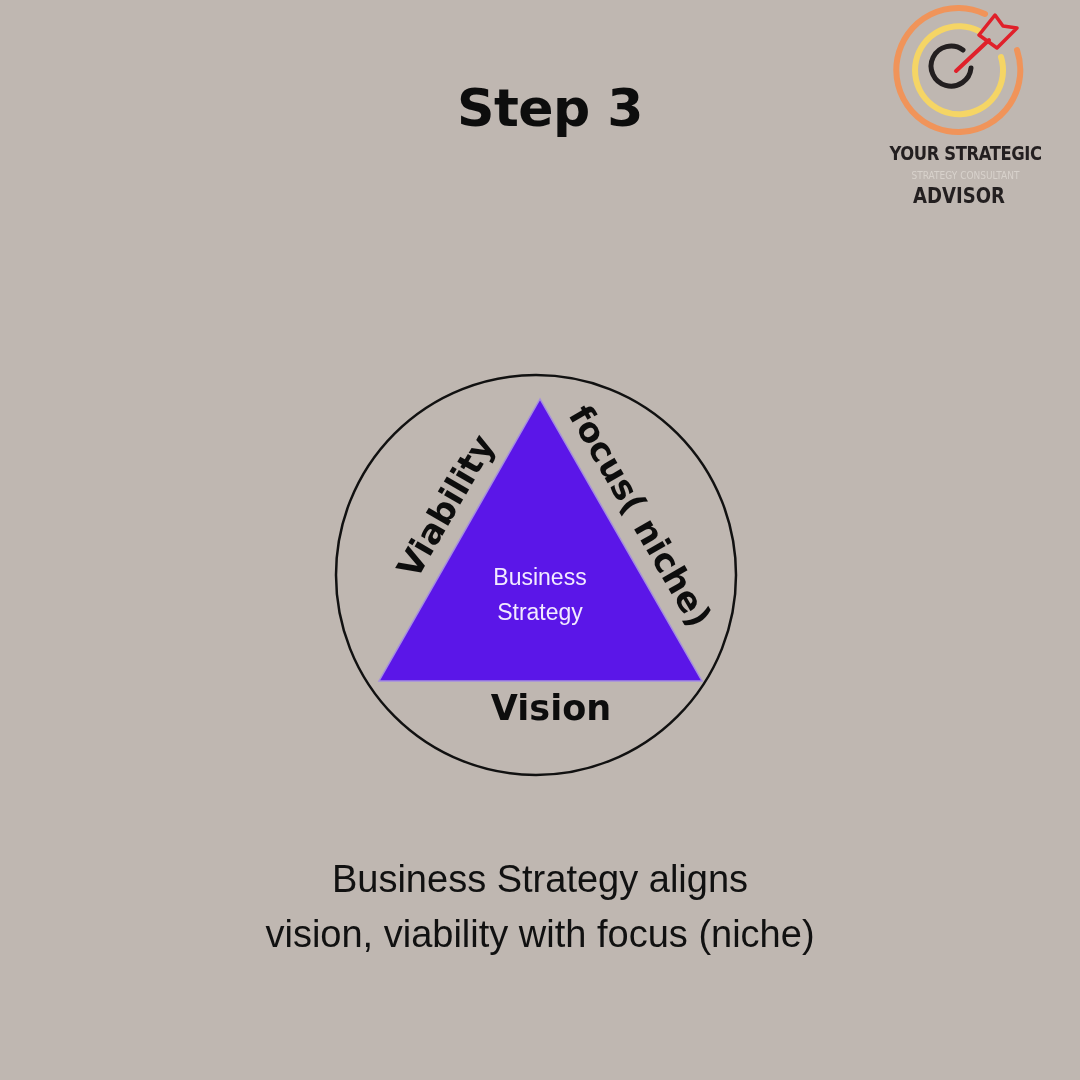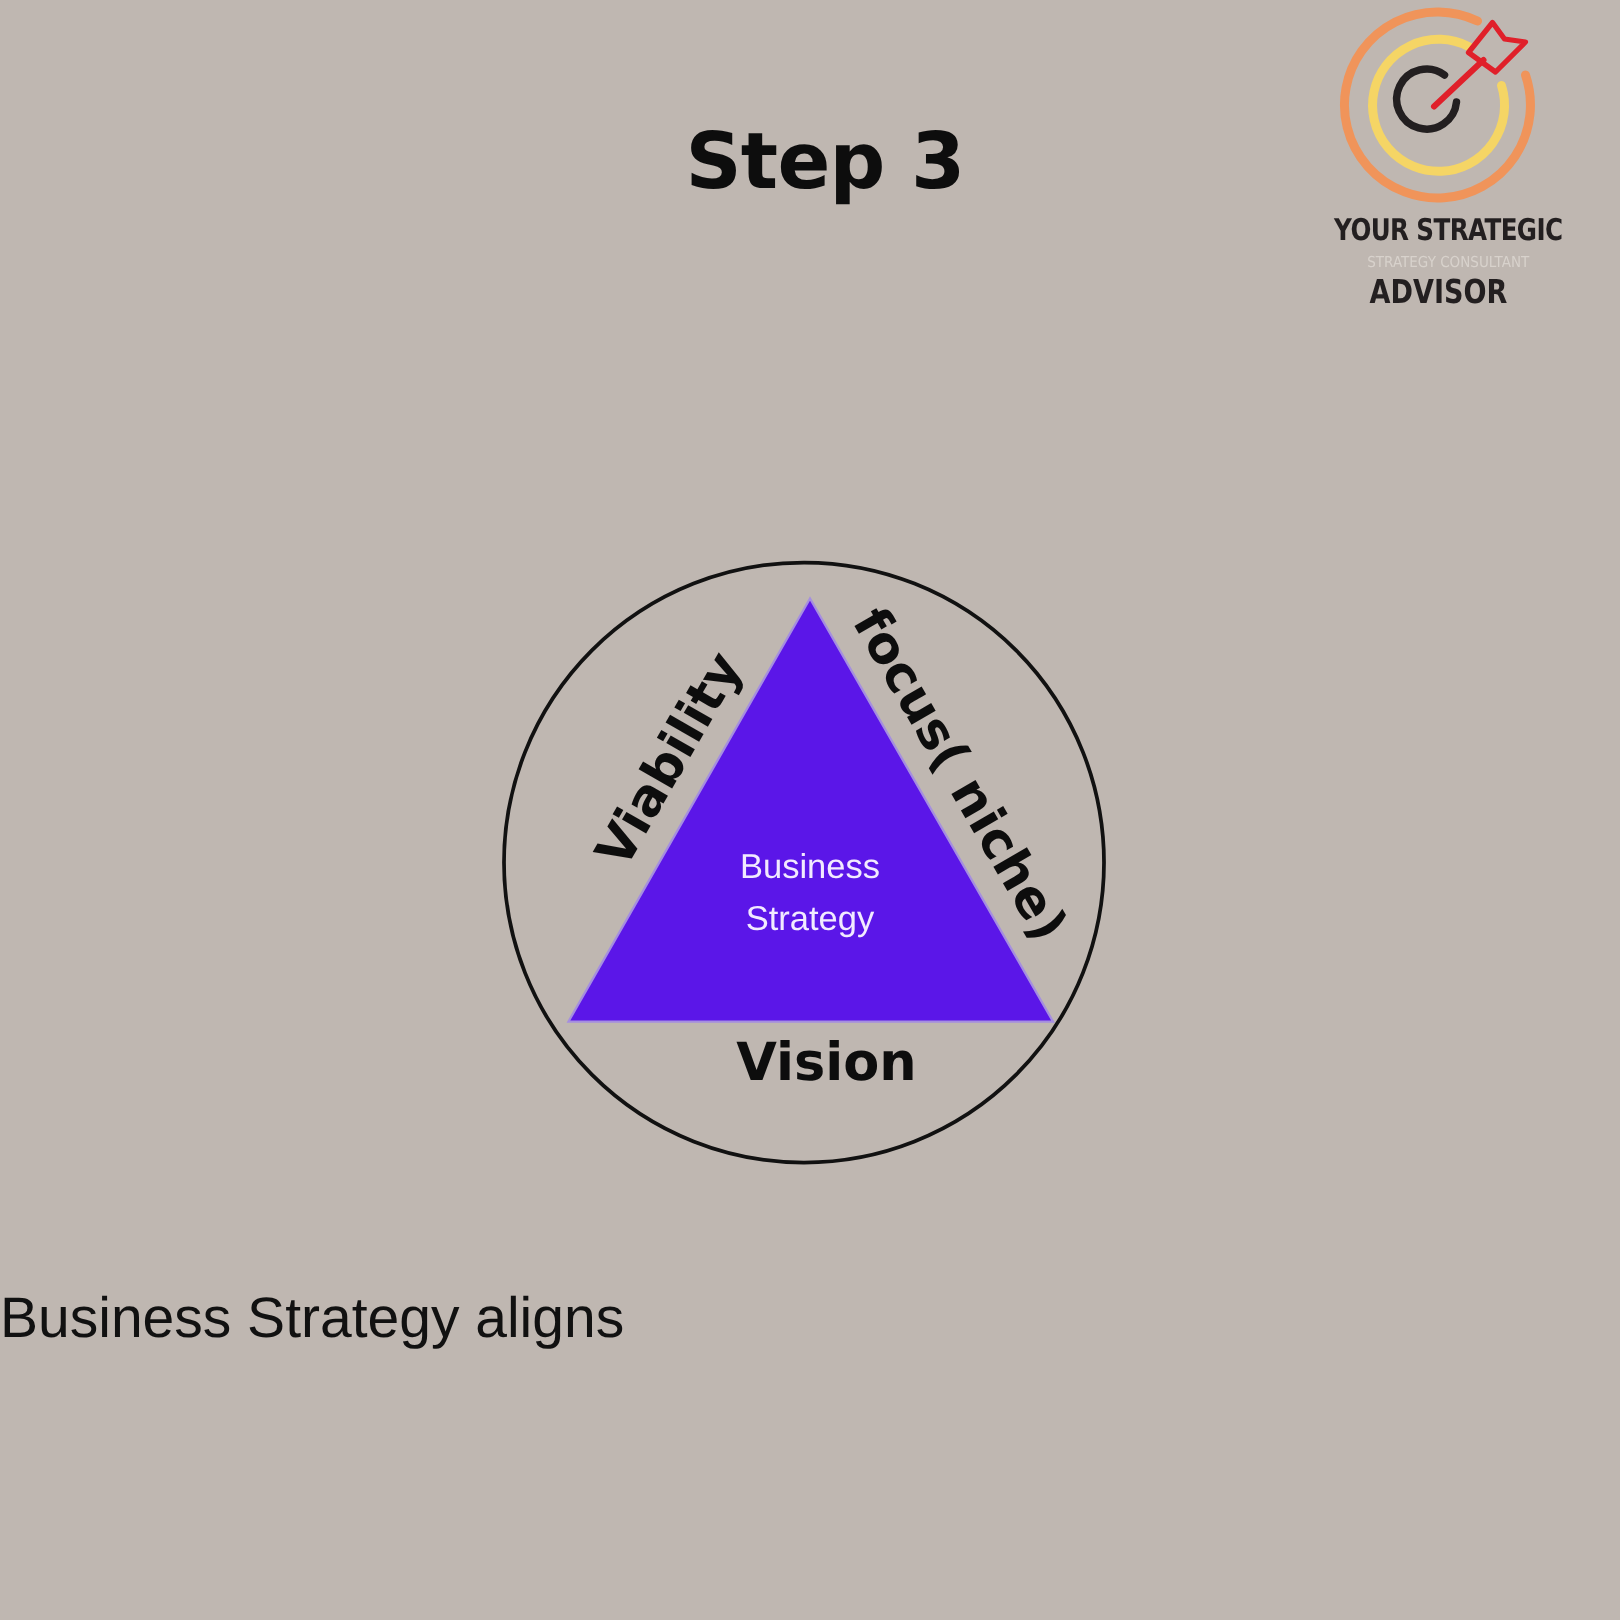--- a/index.html
+++ b/index.html
@@ -3,21 +3,21 @@
 <meta charset="utf-8">
 <style>
   html, body { margin:0; padding:0; }
   body { width:1080px; height:1080px; background:#bfb7b1; position:relative; overflow:hidden; font-family:"DejaVu Sans", sans-serif; }
   .title { position:absolute; left:0; width:1100px; top:78px; text-align:center; font-size:52px; font-weight:bold; color:#0d0d0d; letter-spacing:-0.5px; }
   .logo { position:absolute; left:867px; top:0; width:200px; height:220px; }
   .logo-text1 { position:absolute; left:0; width:197px; top:141px; text-align:center; font-family:"DejaVu Sans", sans-serif; font-weight:bold; font-size:20px; color:#231f20; letter-spacing:-0.5px; transform:scaleX(0.82); transform-origin:center; }
   .logo-sub { position:absolute; left:0; width:197px; top:170px; text-align:center; font-size:10px; color:#d8d2cc; letter-spacing:0px; transform:scaleX(0.9); }
   .logo-text2 { position:absolute; left:0; width:184px; top:183px; text-align:center; font-family:"DejaVu Sans", sans-serif; font-weight:bold; font-size:22px; color:#231f20; transform:scaleX(0.82); }
   .diagram { position:absolute; left:0; top:0; width:1080px; height:1080px; }
-  .caption { position:absolute; left:0; width:1080px; top:852px; text-align:left; font-family:"Liberation Sans", sans-serif; font-size:38px; line-height:55px; color:#111; }
+  .caption { position:absolute; left:0; width:1080px; top:852px; text-align:center; font-family:"Liberation Sans", sans-serif; font-size:38px; line-height:55px; color:#111; }
 </style>
 </head>
 <body>
 
 <div class="title">Step 3</div>
 
 <div class="logo">
   <svg width="200" height="140" viewBox="0 0 200 140" style="position:absolute;left:0;top:0;">
 
     <path d="M 150 50 A 62 62 0 1 1 118 14" fill="none" stroke="#f0945a" stroke-width="6" stroke-linecap="round"></path>
@@ -39,13 +39,14 @@
   <polygon points="540,399 379,681 702,681" fill="#5b16e8" stroke="#a58ee0" stroke-width="1.5"></polygon>
   <text x="540" y="585" text-anchor="middle" font-family="Liberation Sans, sans-serif" font-size="23" fill="#f2eaff">Business</text>
   <text x="540" y="620" text-anchor="middle" font-family="Liberation Sans, sans-serif" font-size="23" fill="#f2eaff">Strategy</text>
   <text x="0" y="0" text-anchor="middle" font-family="DejaVu Sans, sans-serif" font-weight="bold" font-size="34" fill="#0d0d0d" transform="translate(456,512) rotate(-60)">Viability</text>
   <text x="0" y="0" text-anchor="middle" font-family="DejaVu Sans, sans-serif" font-weight="bold" font-size="34" fill="#0d0d0d" transform="translate(630,522) rotate(60)">focus( niche)</text>
   <text x="551" y="720" text-anchor="middle" font-family="DejaVu Sans, sans-serif" font-weight="bold" font-size="35" fill="#0d0d0d">Vision</text>
 </svg>
 
 <div class="caption">
   <div>Business Strategy aligns</div>
+  <div>vision, viability with focus (niche)</div>
 </div>
 
 </body></html>

